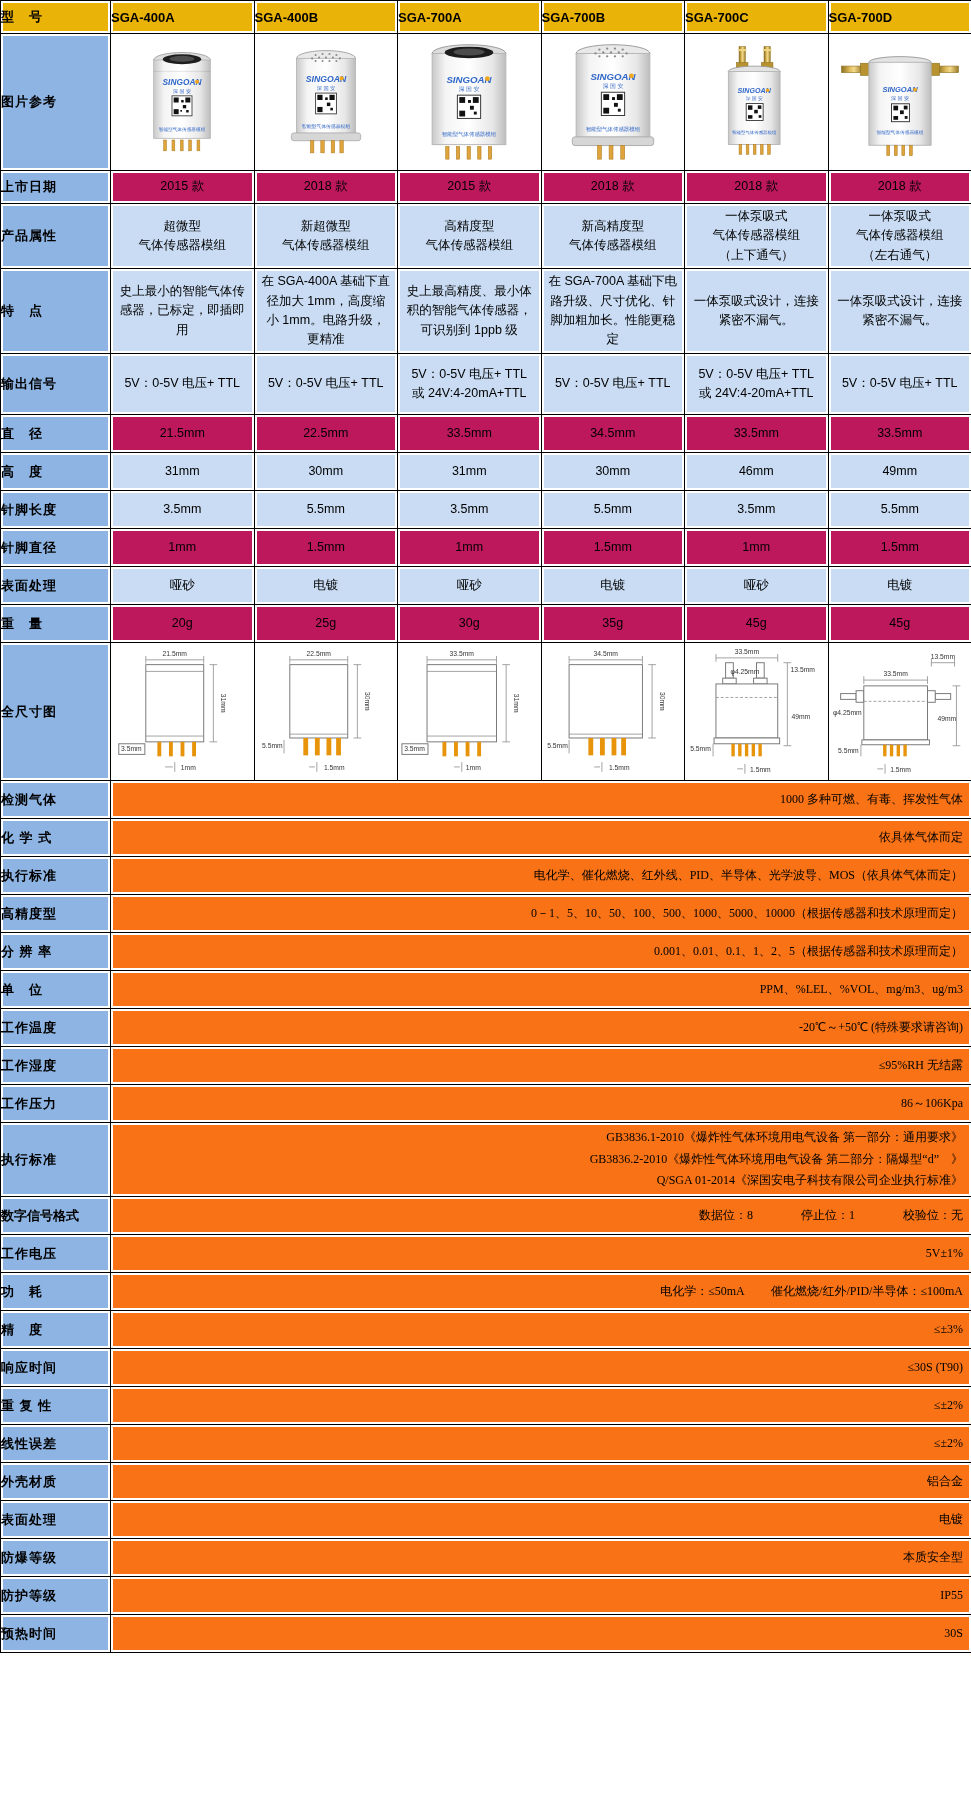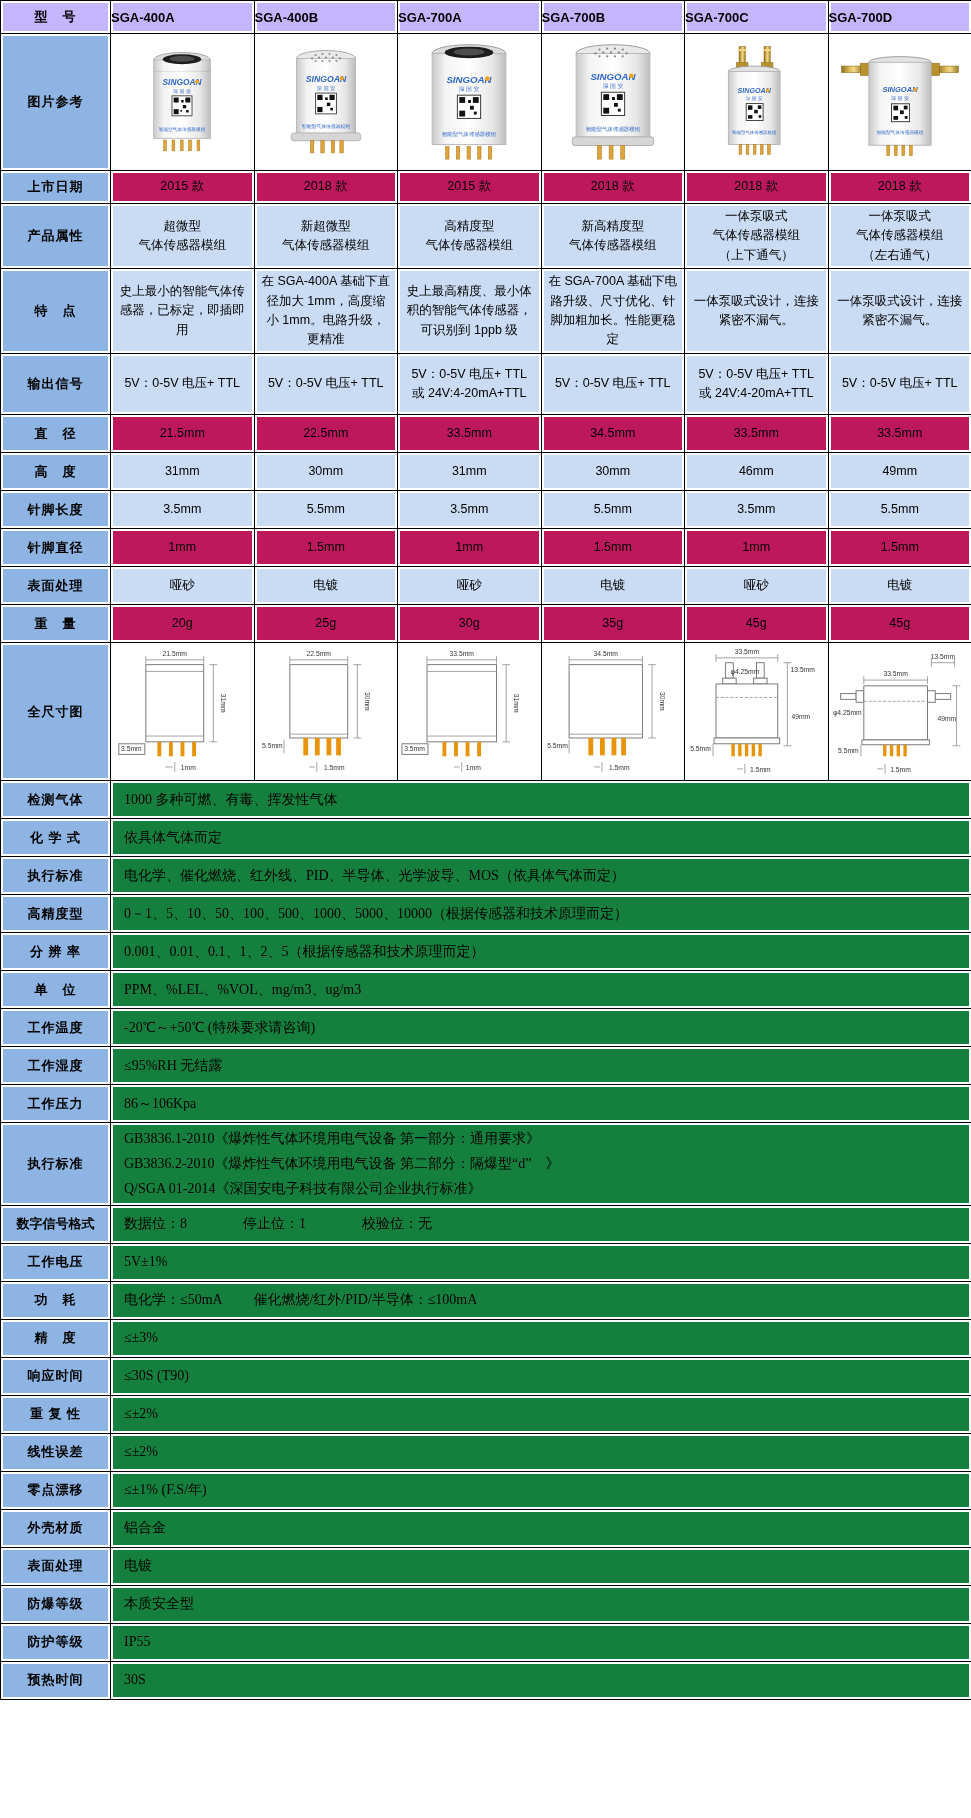--- a/index.html
+++ b/index.html
@@ -1,27 +1,27 @@
 <!DOCTYPE html>
 <html><head>
 <meta charset="utf-8">
 <style>
   html,body{margin:0;padding:0;background:#ffffff;color:#000;font-family:"Liberation Sans",sans-serif;}
   .wrap{width:971px;}
   table{border-collapse:collapse;table-layout:fixed;width:971px;}
   td{border:1px solid #000;box-shadow:inset 0 0 0 2px #ffffff;overflow:hidden;vertical-align:middle;padding:0;}
-  td.lbl{background:#8DB4E2;font-weight:bold;text-align:center;font-size:13px;letter-spacing:1px;}
-  tr.hdr td{background:#c4b5fd;font-weight:bold;font-size:13px;}
+  td.lbl{background:#8DB4E2;font-weight:bold;text-align:left;font-size:13px;letter-spacing:1px;}
+  tr.hdr td{background:#eab308;font-weight:bold;font-size:13px;}
   td.light{background:#C9DCF3;}
   td.dark{background:#be185d;}
   td.c{text-align:center;font-size:12.5px;line-height:1.55;}
   td.white{background:#ffffff;text-align:center;}
   td.feat{padding:3px 7px;}
   .ml{white-space:pre-line;}
-  td.val{background:#15803d;font-size:14px;text-align:left;padding:3px 8px 3px 13px;
+  td.val{background:#f97316;font-size:12px;text-align:right;padding:3px 8px 3px 13px;
          font-family:"Liberation Serif",serif;white-space:pre-wrap;line-height:1.8;}
   svg text{font-family:"Liberation Sans",sans-serif;}
   .dimtxt{fill:#333;font-size:7px;}
   .dimln{stroke:#888;stroke-width:0.8;fill:none;}
   .outline{stroke:#777;stroke-width:1;fill:#ffffff;}
 </style>
 </head>
 <body>
 
 <svg width="0" height="0" style="position:absolute">
@@ -637,24 +637,20 @@
         </tr>
 <tr style="height:38px">
           <td class="lbl">重 复 性</td>
           <td class="val" colspan="6">≤±2%</td>
         </tr>
 <tr style="height:38px">
           <td class="lbl">线性误差</td>
           <td class="val" colspan="6">≤±2%</td>
         </tr>
 <tr style="height:38px">
-          <td class="lbl">零点漂移</td>
-          <td class="val" colspan="6">≤±1% (F.S/年)</td>
-        </tr>
-<tr style="height:38px">
           <td class="lbl">外壳材质</td>
           <td class="val" colspan="6">铝合金</td>
         </tr>
 <tr style="height:38px">
           <td class="lbl">表面处理</td>
           <td class="val" colspan="6">电镀</td>
         </tr>
 <tr style="height:38px">
           <td class="lbl">防爆等级</td>
           <td class="val" colspan="6">本质安全型</td>

